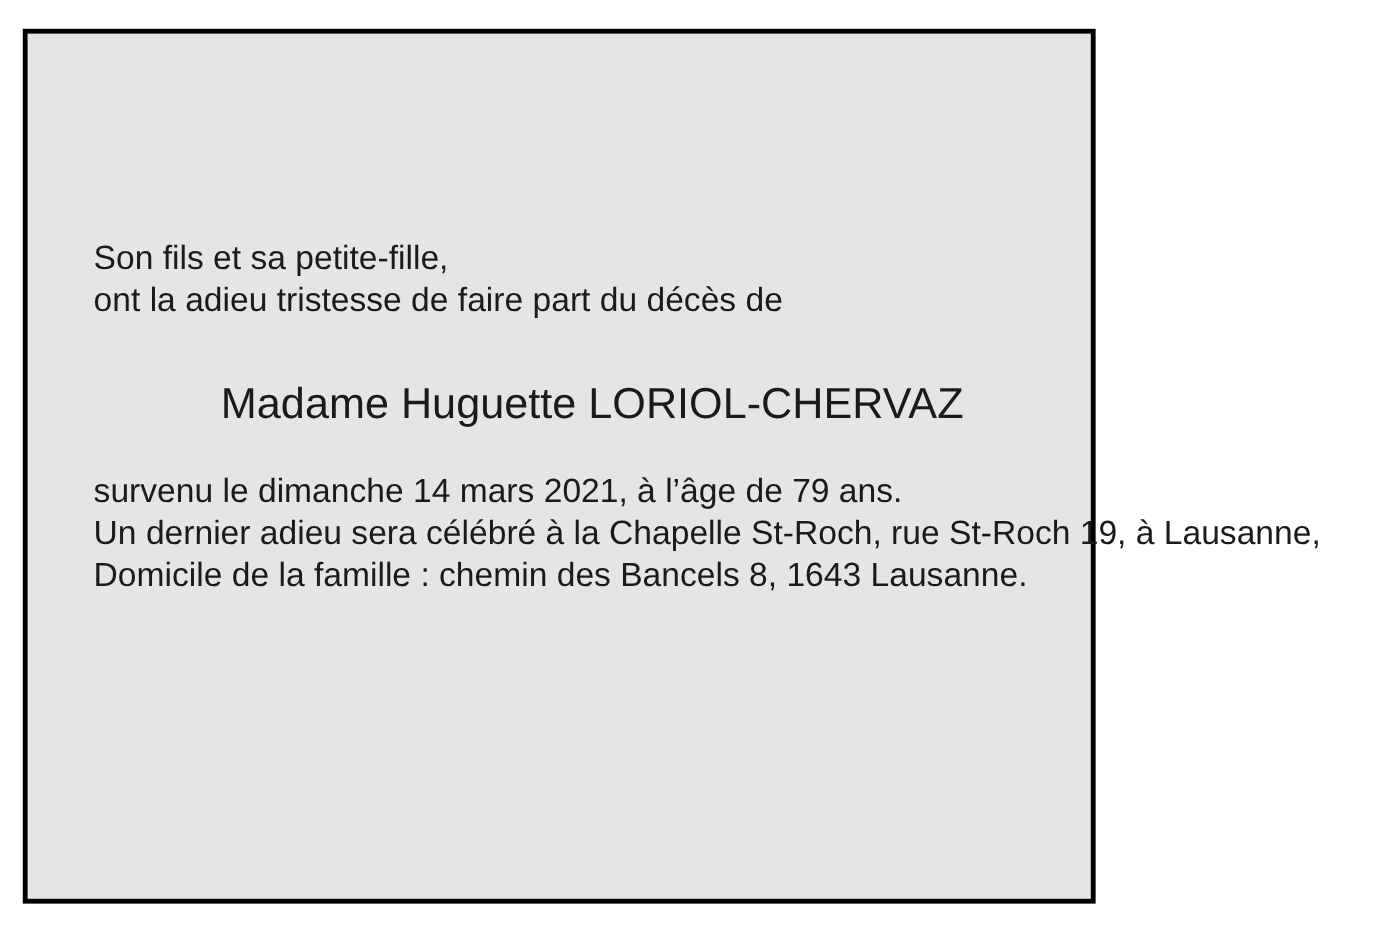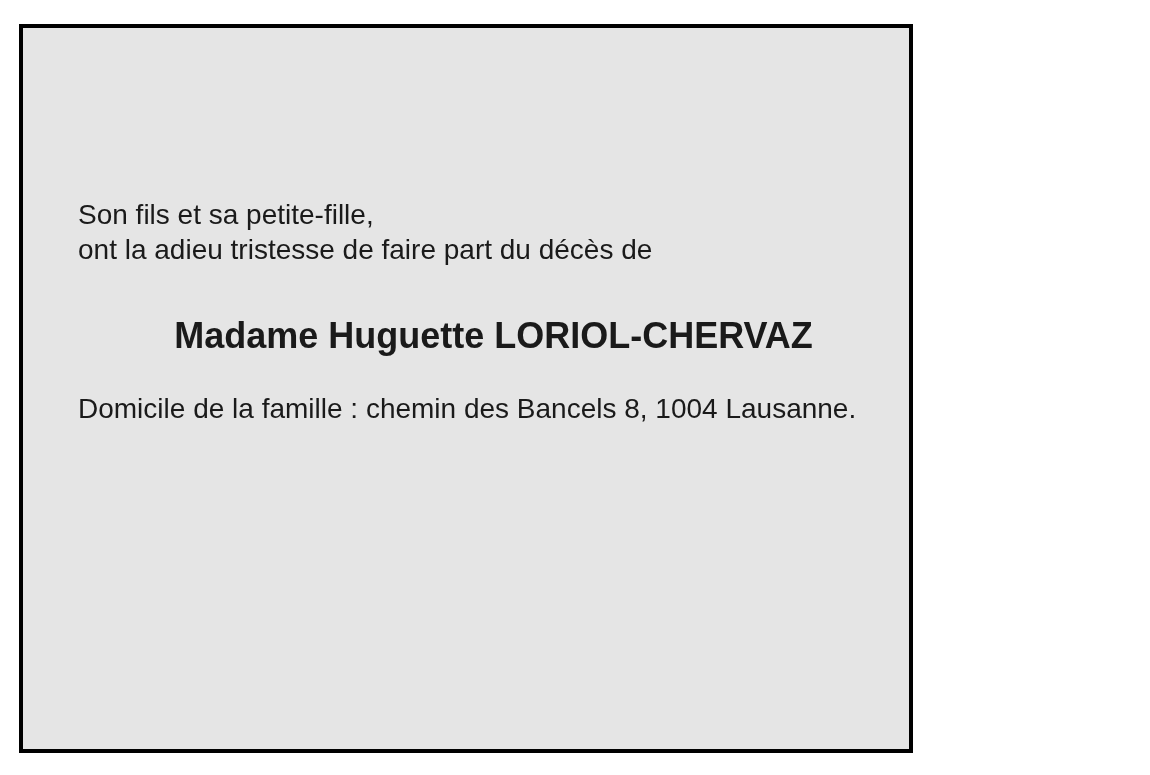--- a/index.html
+++ b/index.html
@@ -34,21 +34,21 @@
     line-height: 35px;
     white-space: nowrap;
   }
   .deceased-name {
     position: absolute;
     left: 55px;
     right: 0;
     top: 286px;
     font-size: 36px;
     line-height: 44px;
-    font-weight: bold;
+    font-weight: normal;
     text-align: center;
     white-space: nowrap;
   }
   .details {
     position: absolute;
     left: 55px;
     right: 10px;
     top: 363px;
     font-size: 28px;
     line-height: 35px;
@@ -61,16 +61,18 @@
 <div class="card">
 
   <div class="intro">
     <div>Son fils et sa petite-fille,</div>
     <div>ont la adieu tristesse de faire part du décès de</div>
   </div>
 
   <div class="deceased-name">Madame Huguette LORIOL-CHERVAZ</div>
 
   <div class="details">
-    <div>Domicile de la famille : chemin des Bancels 8, 1004 Lausanne.</div>
+    <div>survenu le dimanche 14 mars 2021, à l’âge de 79 ans.</div>
+    <div>Un dernier adieu sera célébré à la Chapelle St-Roch, rue St-Roch 19, à Lausanne,</div>
+    <div>Domicile de la famille : chemin des Bancels 8, 1643 Lausanne.</div>
   </div>
 
 </div>
 
 </body></html>

